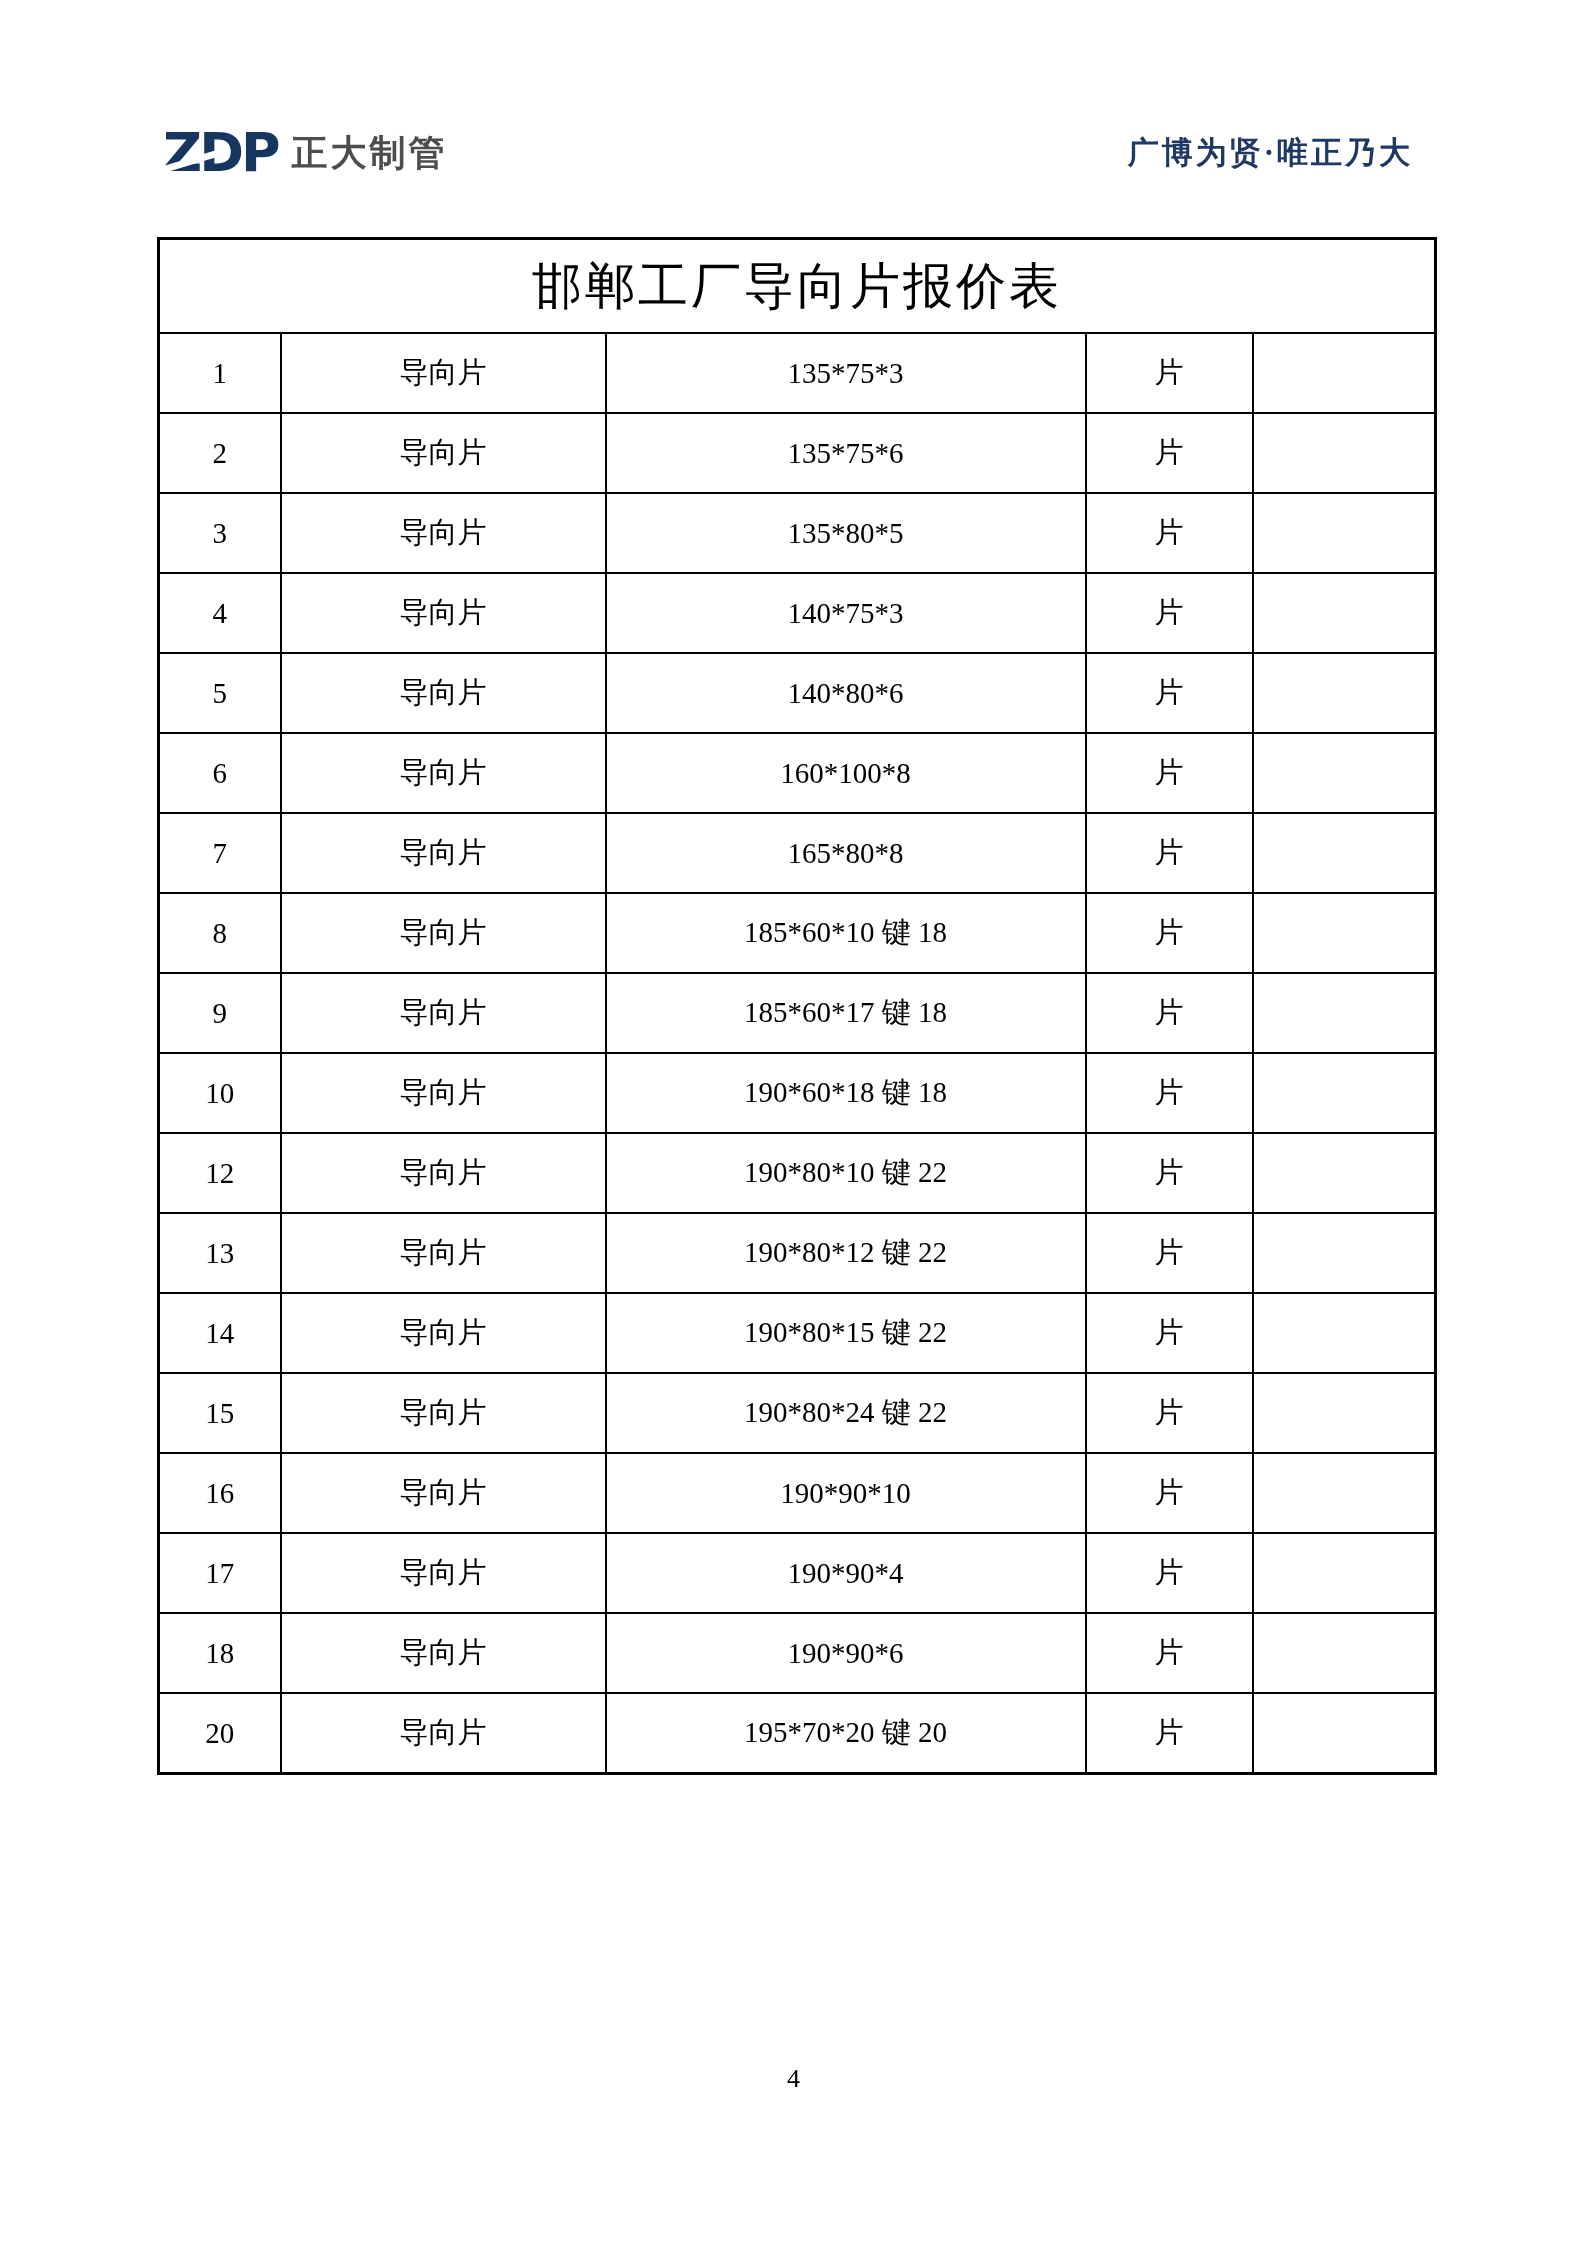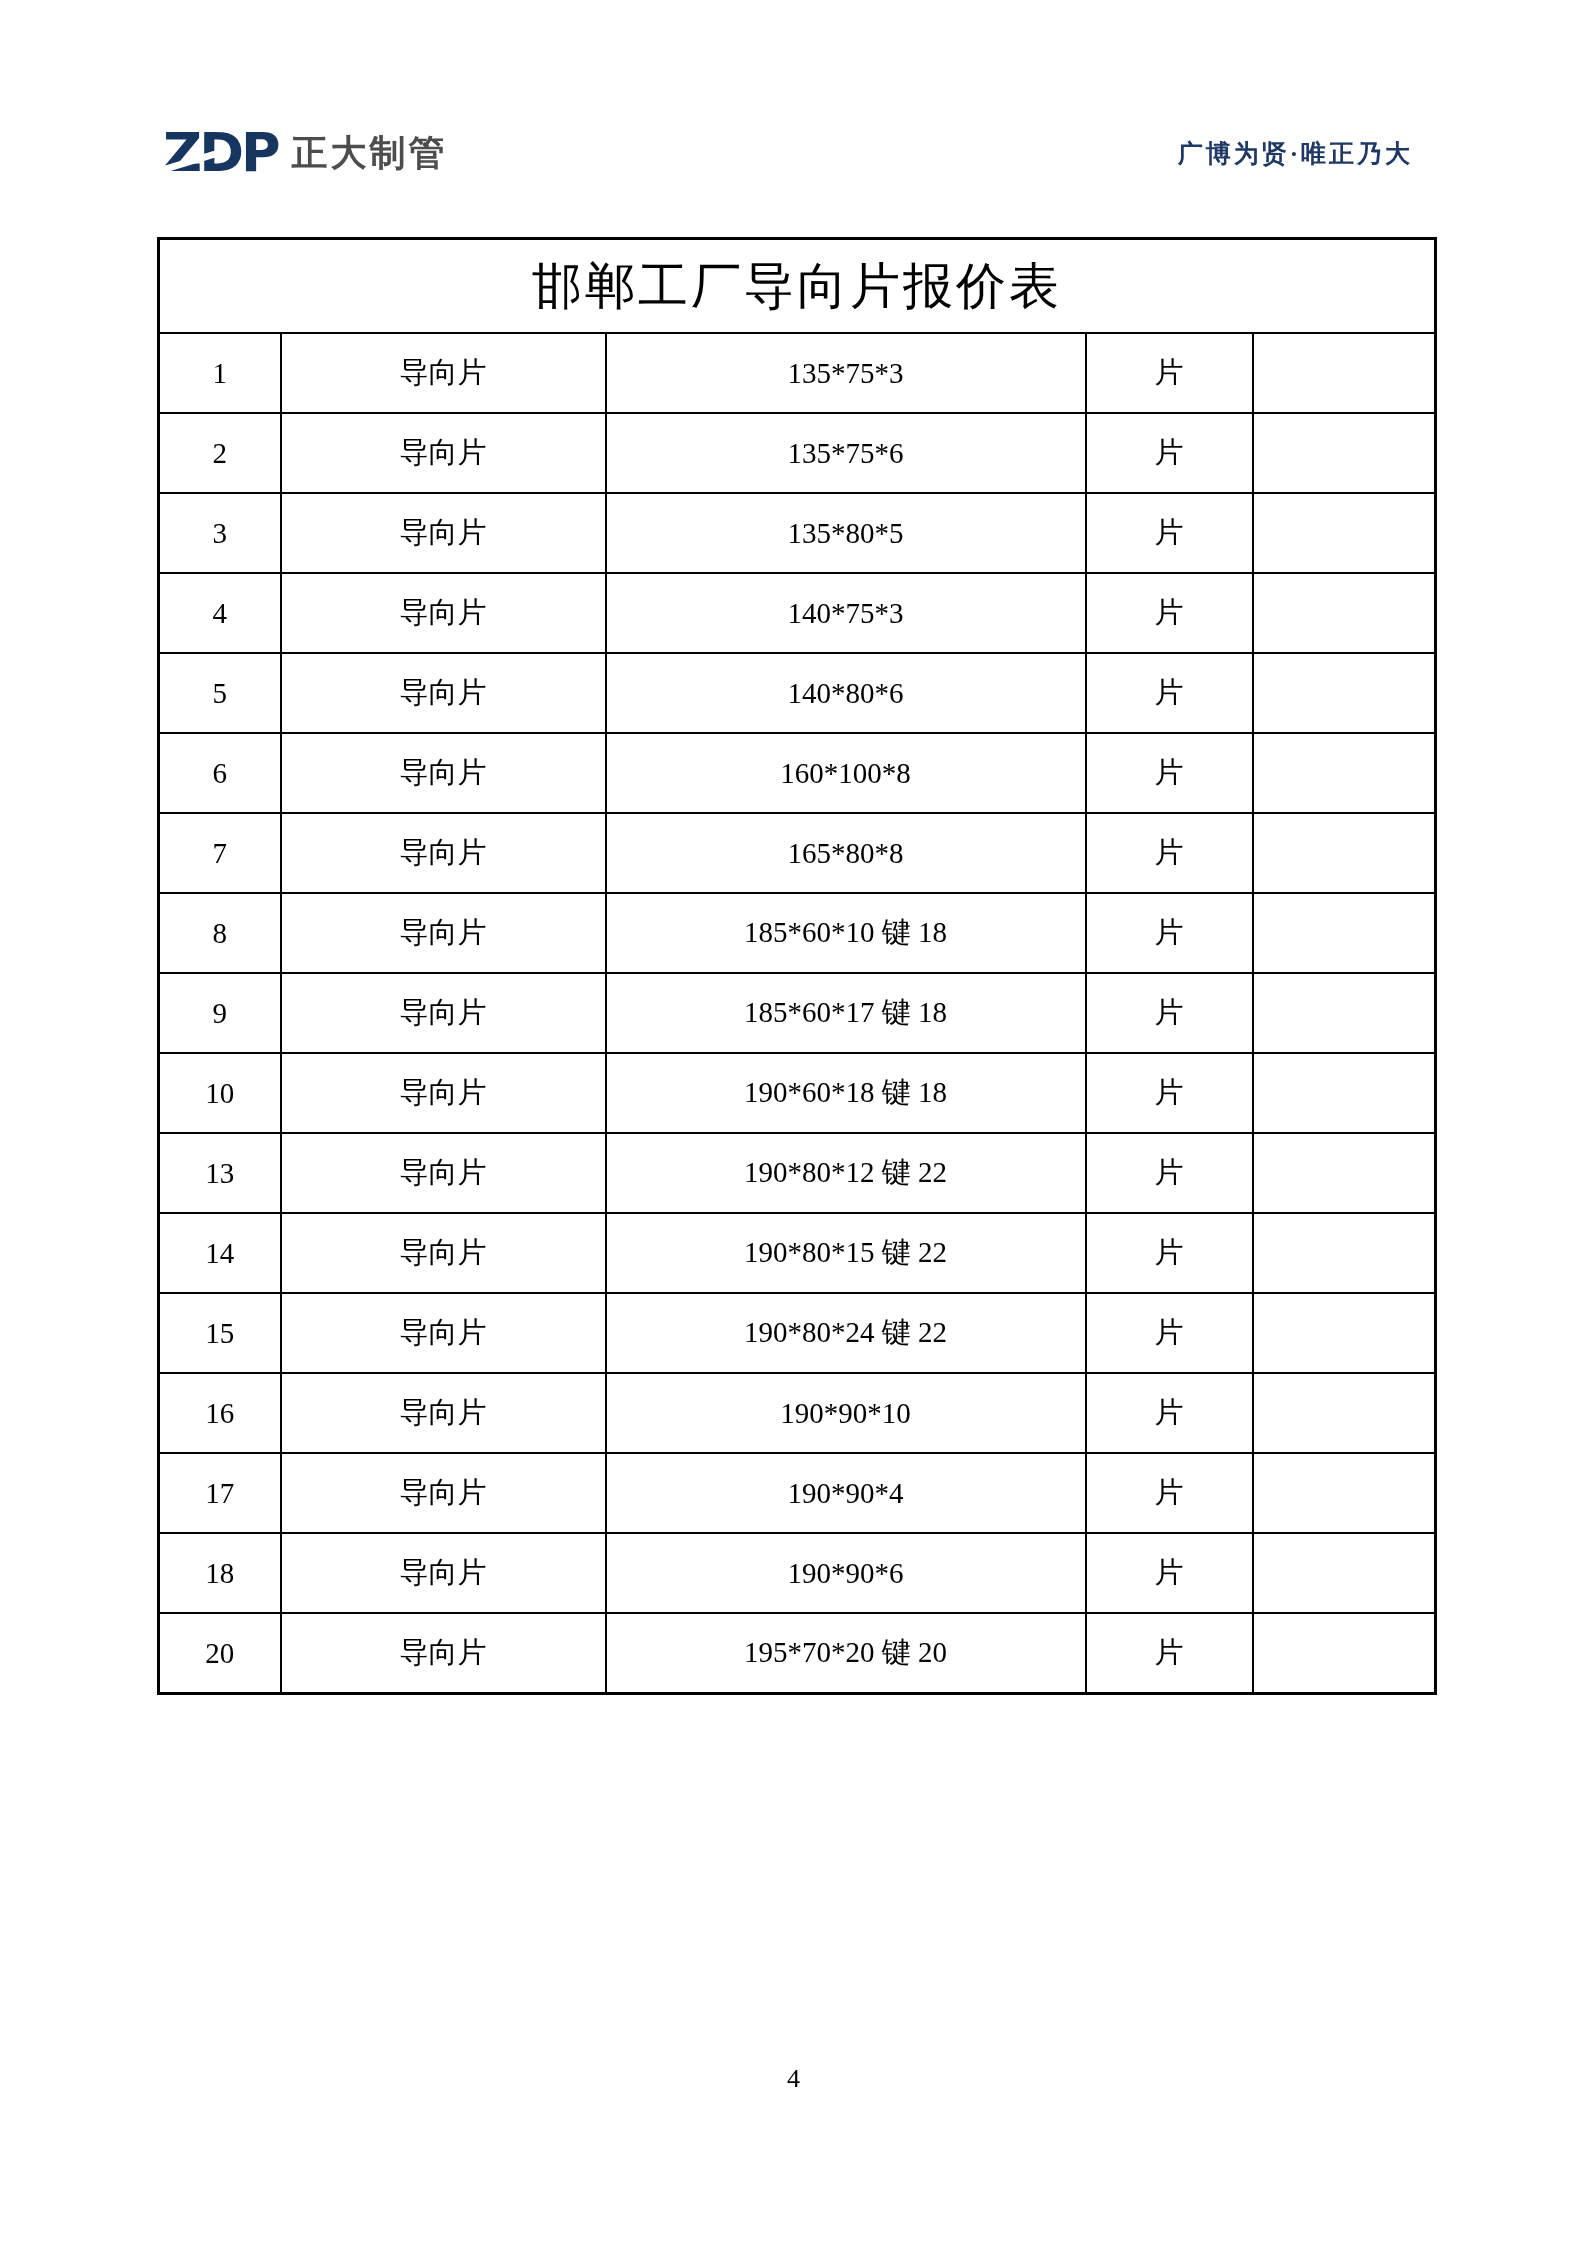--- a/index.html
+++ b/index.html
@@ -50,21 +50,21 @@
     font-family: "DejaVu Sans", "Liberation Sans", sans-serif;
     font-weight: 900;
     font-size: 36px;
     line-height: 1;
     letter-spacing: 3px;
     color: #4d4d4d;
   }
   .slogan {
     font-family: "Liberation Serif", "DejaVu Serif", serif;
     font-weight: 700;
-    font-size: 25px;
+    font-size: 31px;
     letter-spacing: 3px;
     color: #1f3864;
     white-space: nowrap;
   }
 
   
   .price-table {
     position: absolute;
     left: 157px;
     top: 200px;
@@ -203,20 +203,27 @@
           <td></td>
         </tr>
         <tr>
           <td>10</td>
           <td>导向片</td>
           <td>190*60*18 键 18</td>
           <td>片</td>
           <td></td>
         </tr>
         <tr>
+          <td>12</td>
+          <td>导向片</td>
+          <td>190*80*10 键 22</td>
+          <td>片</td>
+          <td></td>
+        </tr>
+        <tr>
           <td>13</td>
           <td>导向片</td>
           <td>190*80*12 键 22</td>
           <td>片</td>
           <td></td>
         </tr>
         <tr>
           <td>14</td>
           <td>导向片</td>
           <td>190*80*15 键 22</td>

